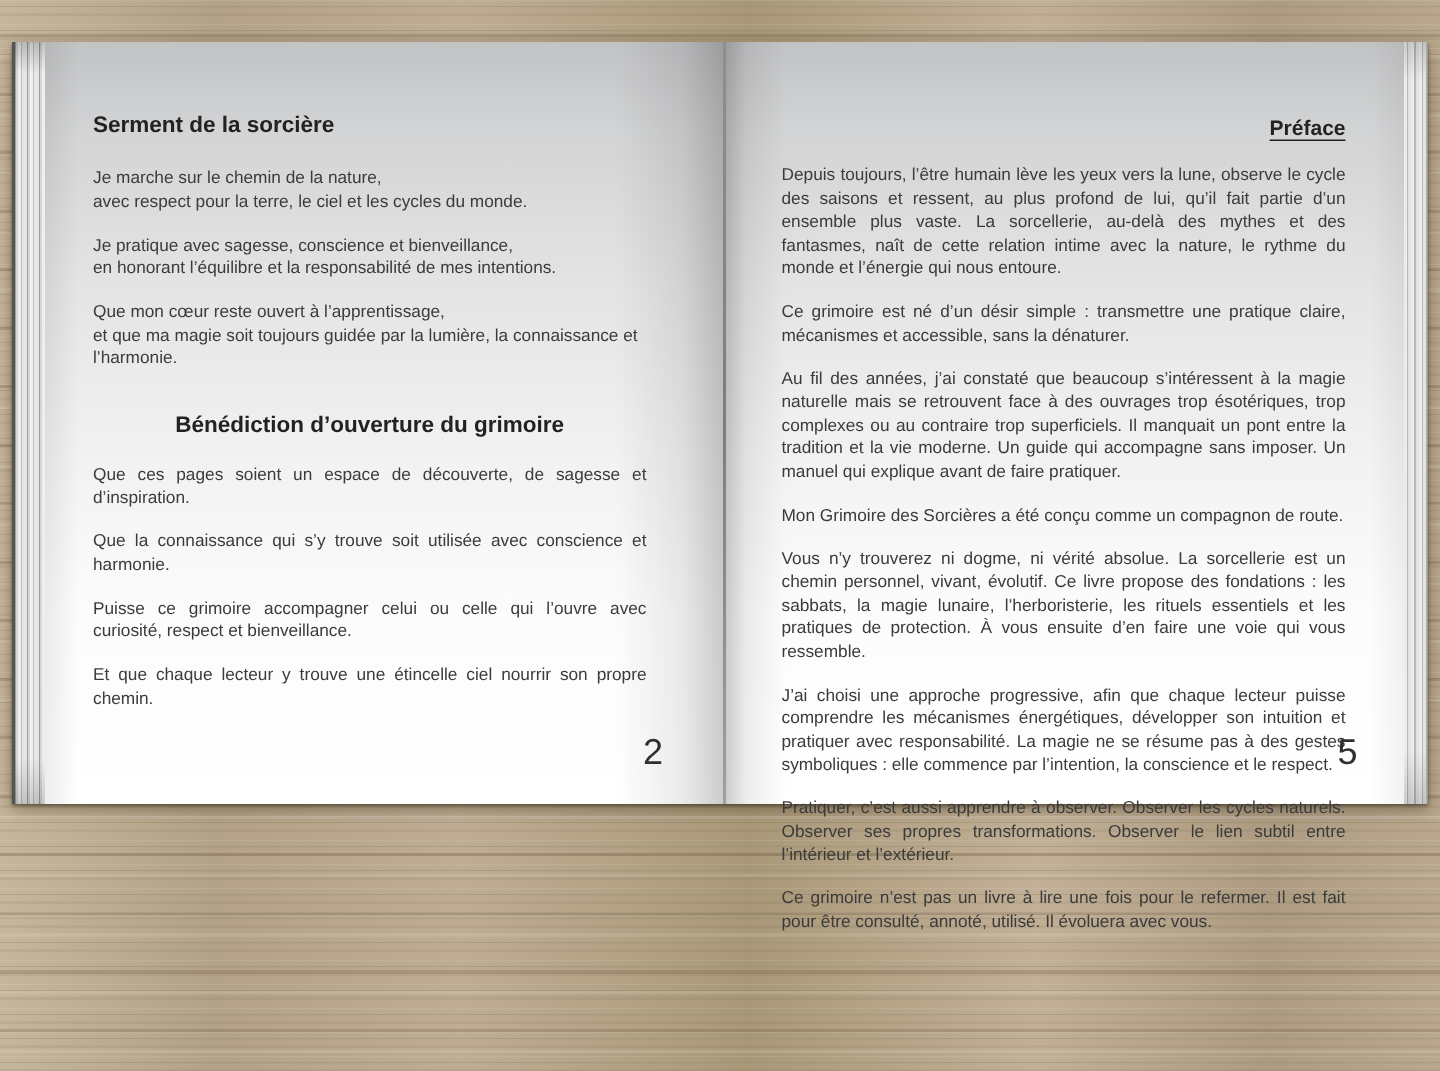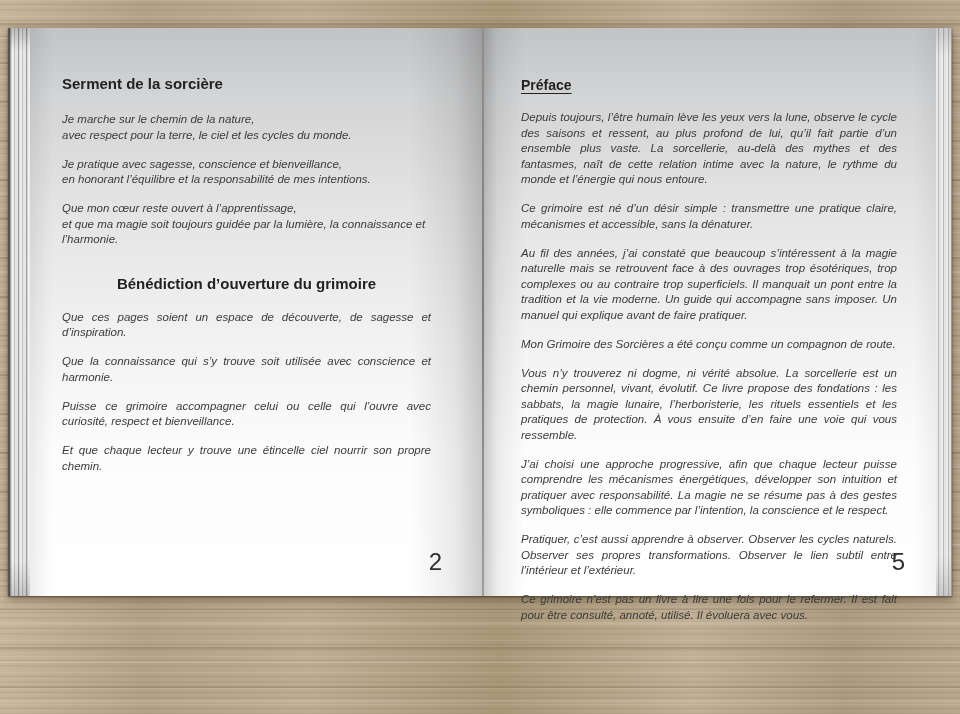--- a/index.html
+++ b/index.html
@@ -31,21 +31,21 @@
         #c6b69b 0%, #b3a287 15%, #bead93 32%, #a99878 52%,
         #c1b096 72%, #ad9c82 88%, #b9a88e 100%);
   }
 
   
   .book {
     position: absolute;
     left: 8px;
     top: 28px;
     width: 944px;
-    height: 568px;
+    height: 508px;
     display: flex;
     box-shadow: 0 3px 10px rgba(50,38,20,0.45), 0 1px 2px rgba(50,38,20,0.55);
   }
 
   .page-edge-left {
     width: 20px;
     border-left: 2px solid #555554;
     background:
       linear-gradient(180deg, rgba(0,0,0,0.20) 0, rgba(0,0,0,0) 4%, rgba(0,0,0,0) 94%, rgba(0,0,0,0.16) 100%),
       repeating-linear-gradient(90deg,
@@ -96,27 +96,26 @@
     color: #222222;
   }
   h2.h-blessing {
     margin: 26px 0 16px 0;
     text-align: center;
   }
   h2.h-preface {
     margin: 0 0 15px 0;
     font-size: 14px;
     line-height: 19px;
-    text-align: left;
+    text-align: right;
     text-decoration: underline;
     text-underline-offset: 3px;
   }
   p {
     margin: 0 0 13.5px 0;
-    font-style: italic;
   }
   p.poem {
     white-space: pre-line;
     text-align: left;
   }
   p.just {
     text-align: justify;
   }
 
   .page-number {

